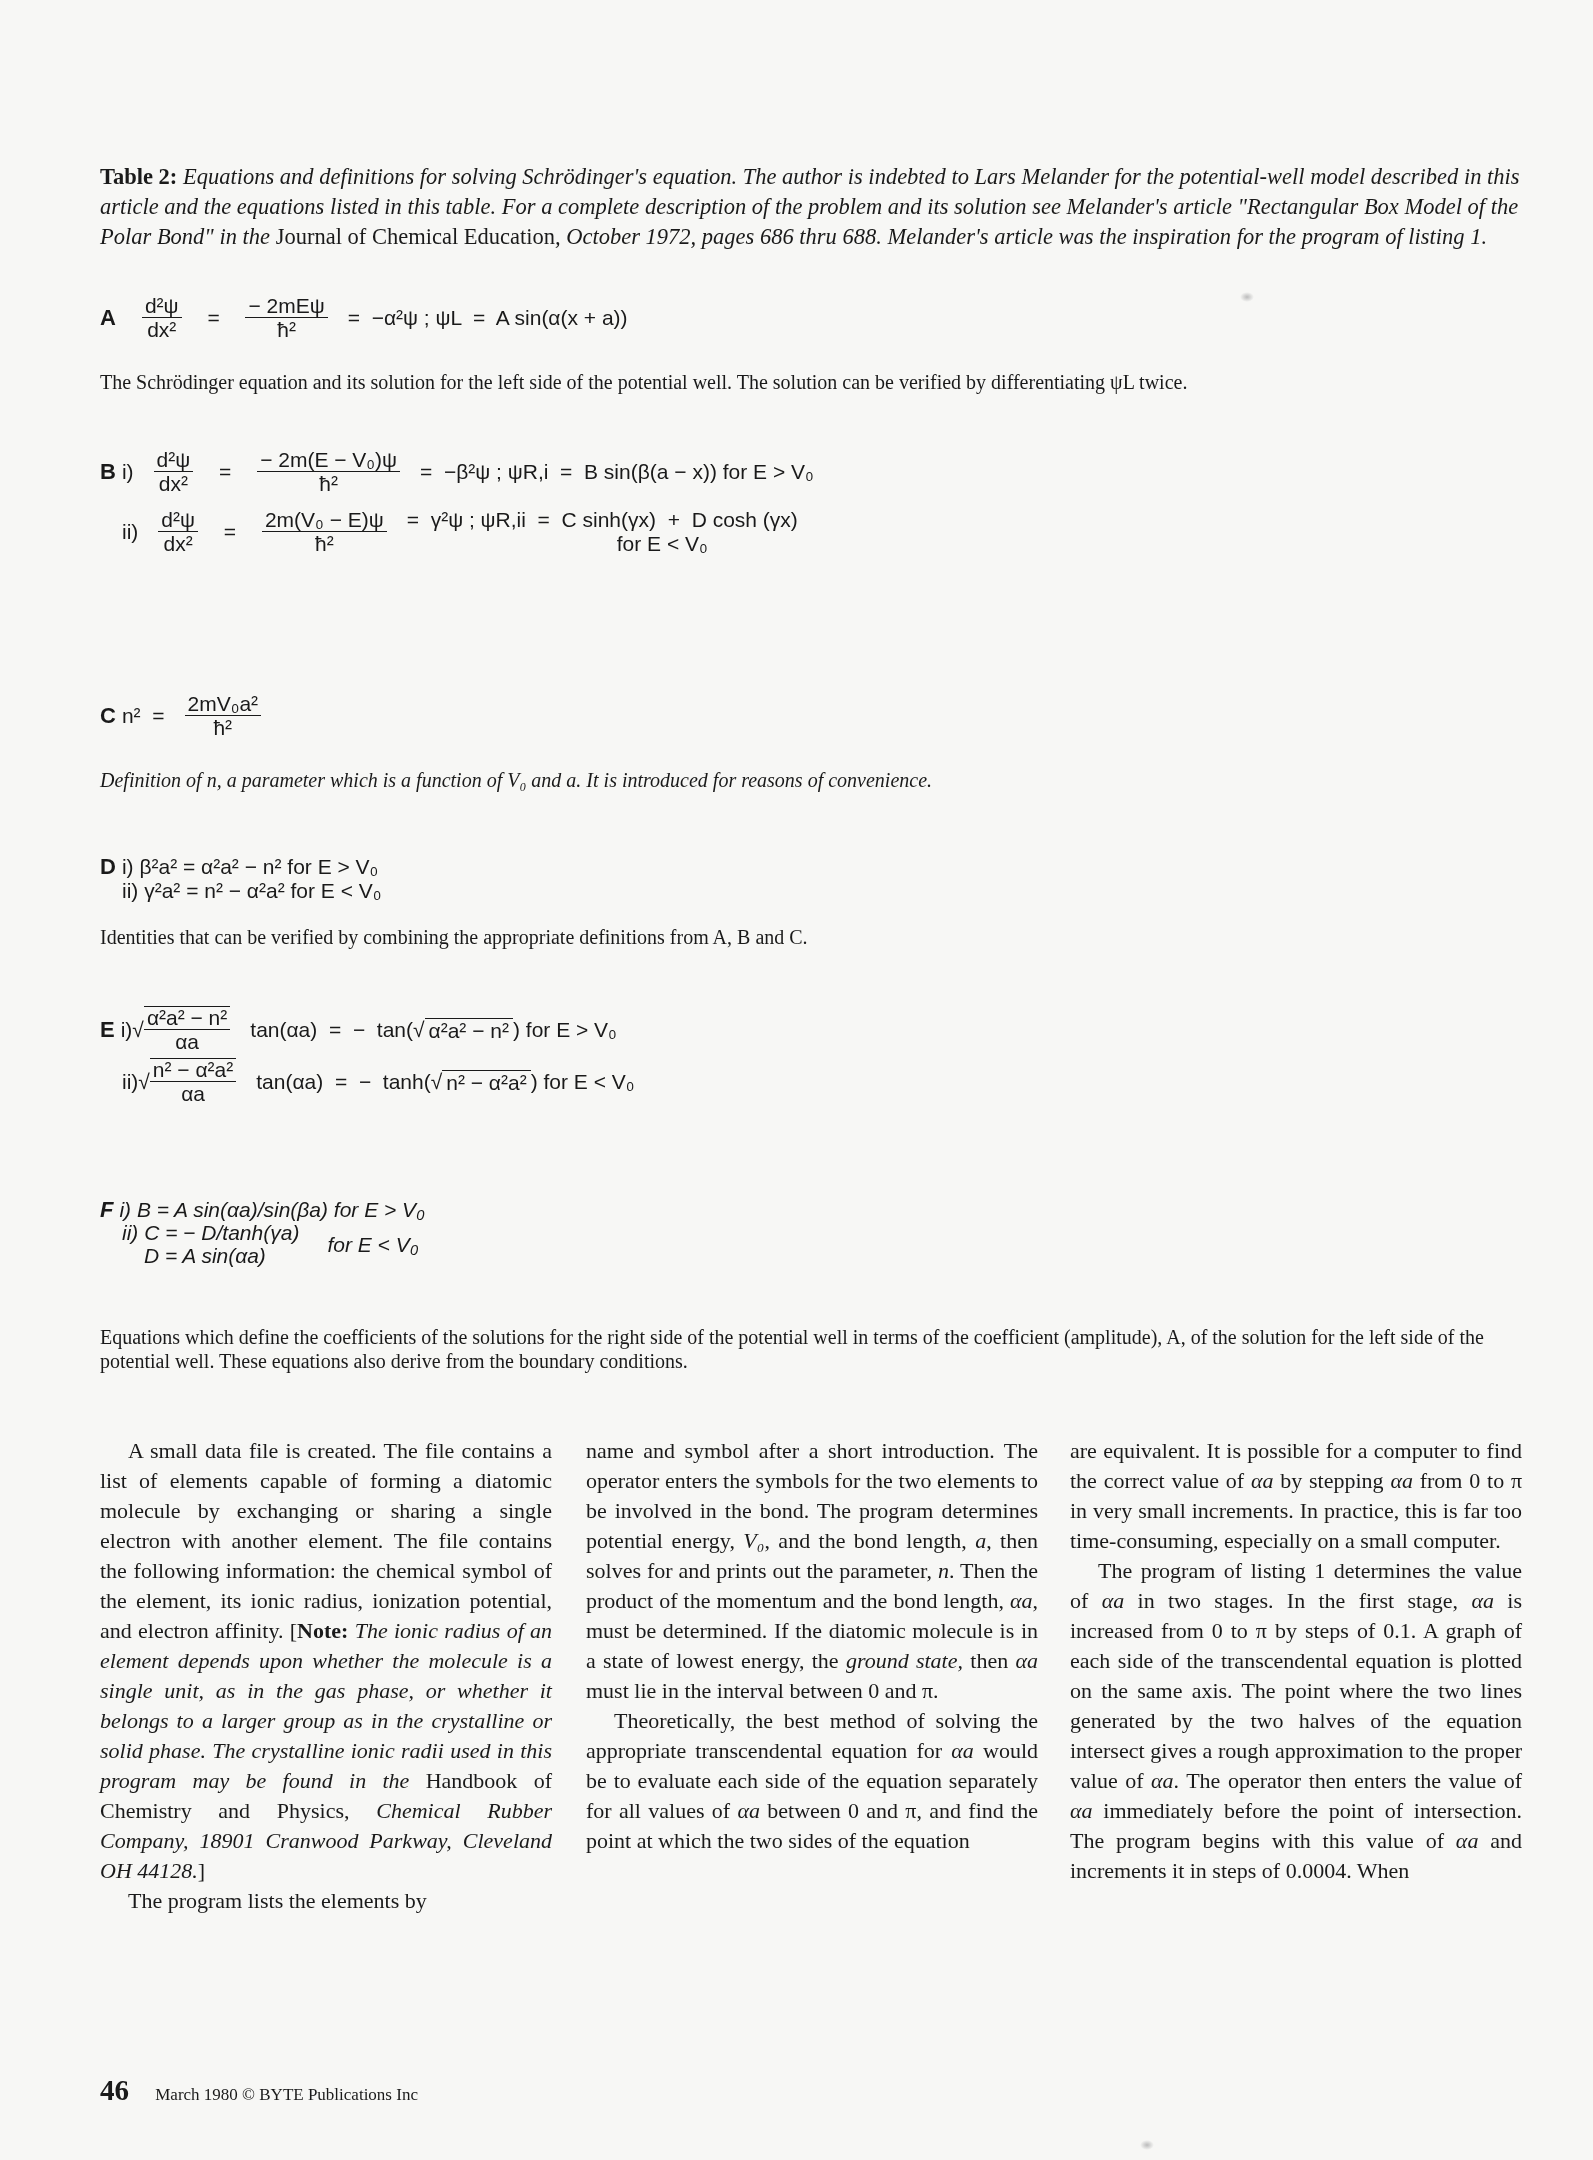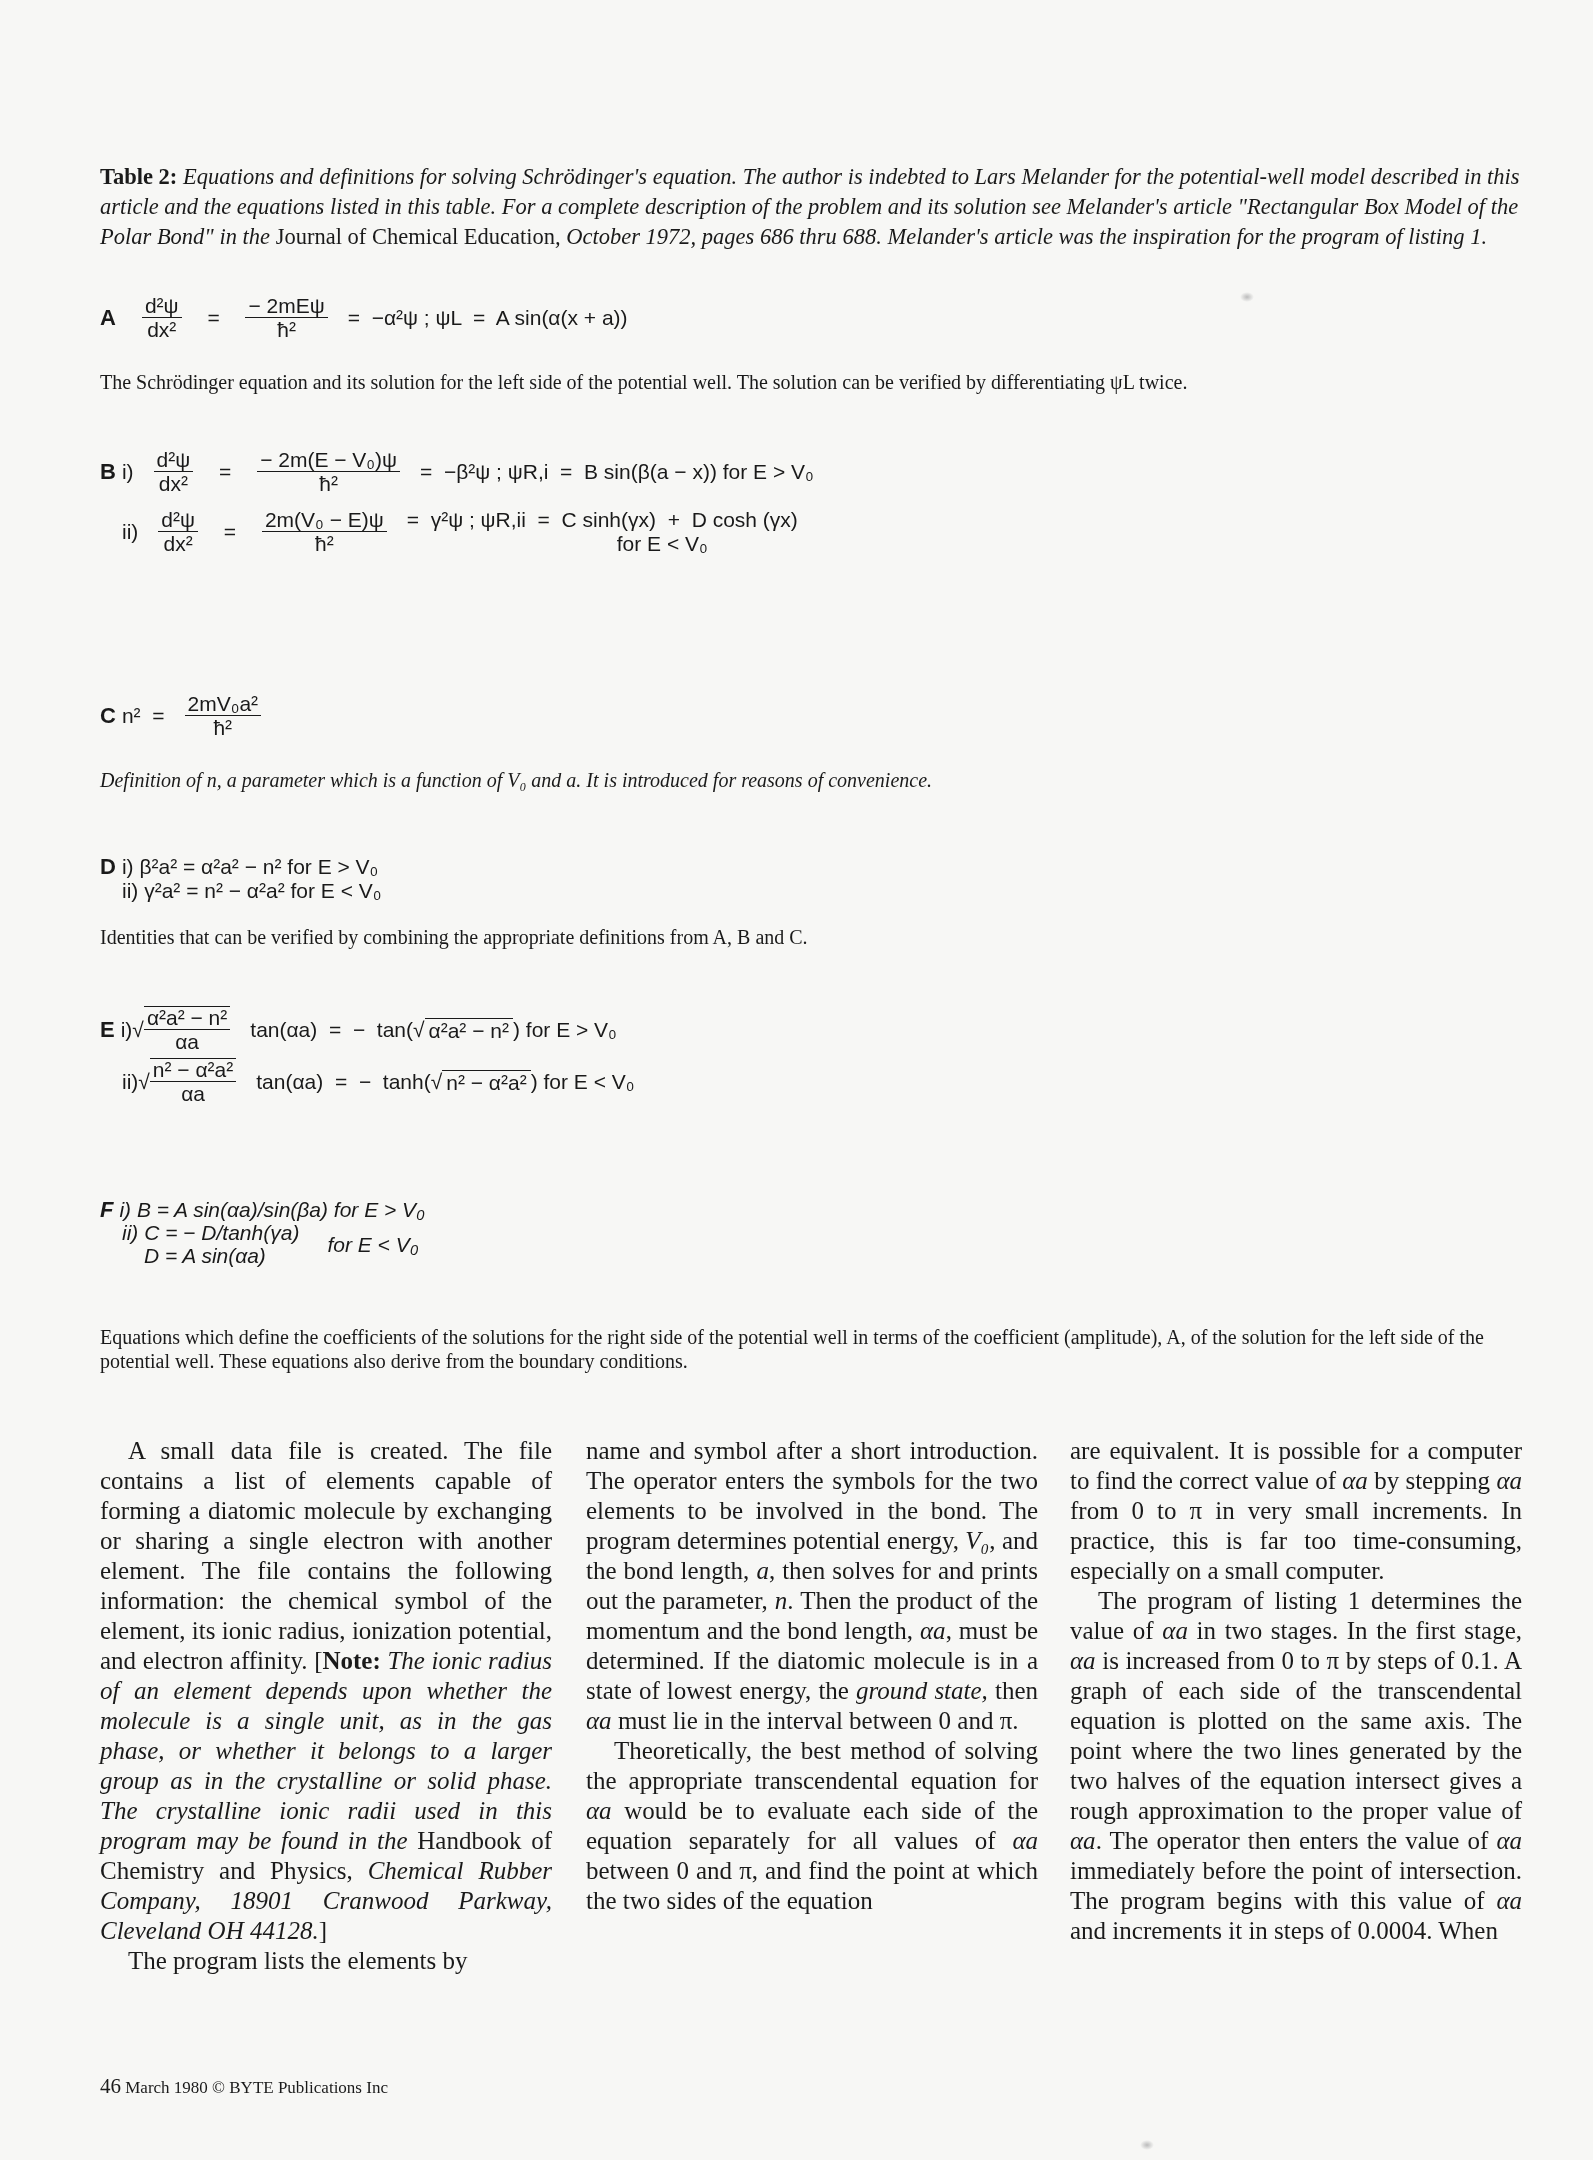--- a/index.html
+++ b/index.html
@@ -22,32 +22,32 @@
   .frac { display: inline-flex; flex-direction: column; align-items: center; vertical-align: middle; margin: 0 20px; }
   .frac .num { border-bottom: 1.5px solid #1a1a1a; padding: 0 3px; line-height: 22px; }
   .frac .den { line-height: 24px; }
   .row { display: flex; align-items: center; white-space: pre; height: 52px; }
   .desc {
     position: absolute; left: 100px; width: 1420px; font-size: 20px; line-height: 24px;
     font-family: "Liberation Serif", "DejaVu Serif", serif;
   }
   .sqrt { border-top: 1.5px solid #1a1a1a; padding: 0 4px; }
   .col {
-    position: absolute; top: 1436px; width: 452px; font-size: 25px; line-height: 30px;
+    position: absolute; top: 1436px; width: 452px; font-size: 22px; line-height: 30px;
     text-align: justify; font-family: "Liberation Serif", "DejaVu Serif", serif;
   }
   .col p { margin: 0; text-indent: 28px; }
   .col p.noindent { text-indent: 0; }
   .col .it { font-style: italic; }
   .col .b { font-weight: bold; }
   .footer {
     position: absolute; left: 100px; top: 2074px; font-size: 17px;
     font-family: "Liberation Serif", "DejaVu Serif", serif;
   }
-  .footer .pno { font-weight: normal; font-size: 21px; }
+  .footer .pno { font-weight: bold; font-size: 29px; margin-right: 22px; }
   .speck { position: absolute; width: 14px; height: 10px; border-radius: 50%; background: radial-gradient(#bbb, transparent 70%); }
 </style>
 </head>
 <body>
 
 <div class="page">
 
   <div class="caption">
     <span class="lbl">Table 2:</span>
     <span class="it">Equations and definitions for solving Schrödinger's equation. The author is indebted to Lars Melander for the potential-well model described in this article and the equations listed in this table. For a complete description of the problem and its solution see Melander's article "Rectangular Box Model of the Polar Bond" in the </span><span>Journal of Chemical Education</span><span class="it">, October 1972, pages 686 thru 688. Melander's article was the inspiration for the program of listing 1.</span>

